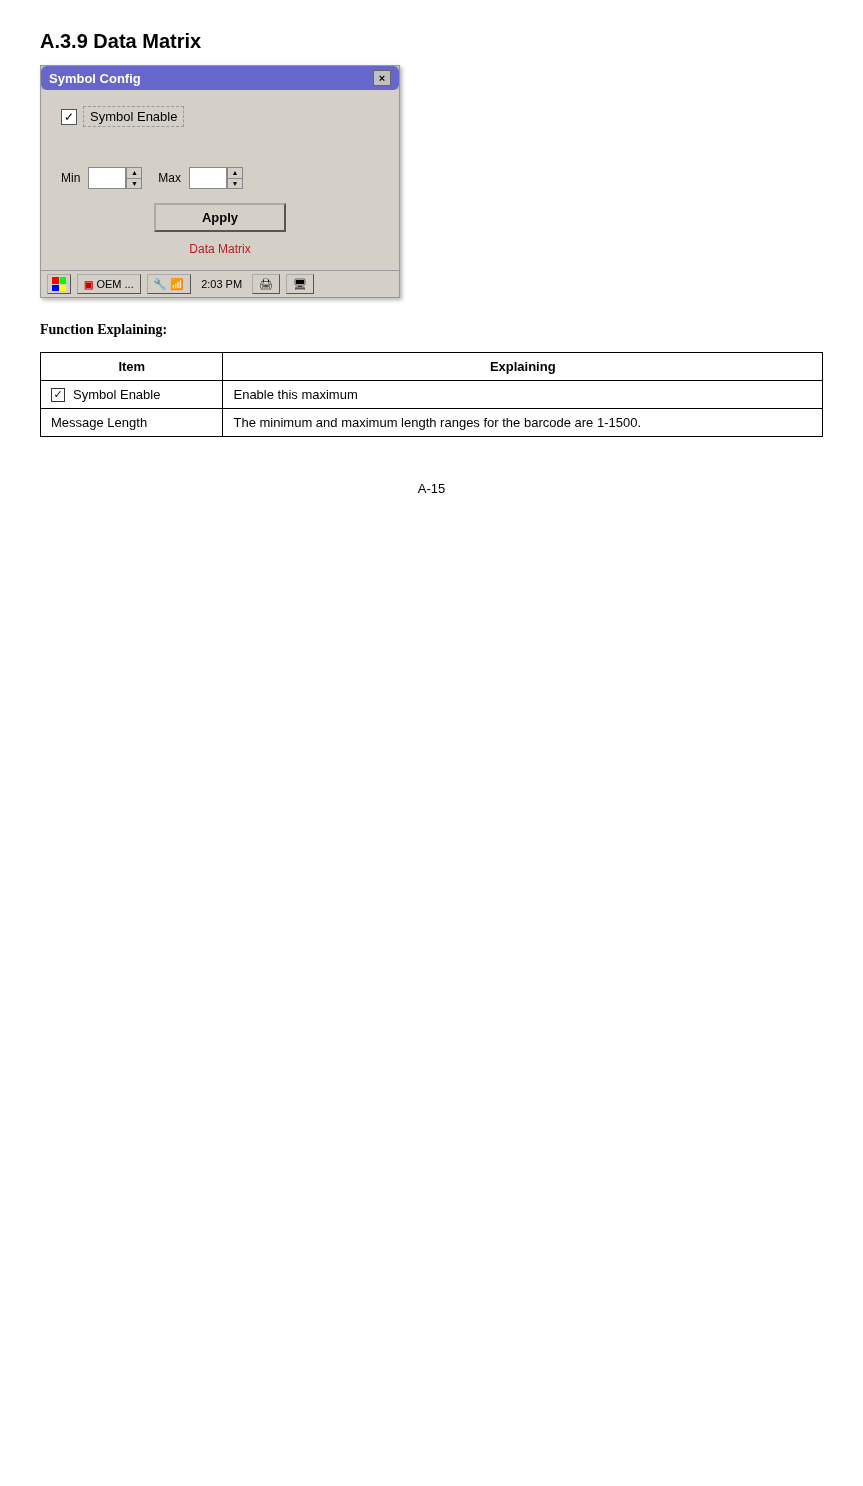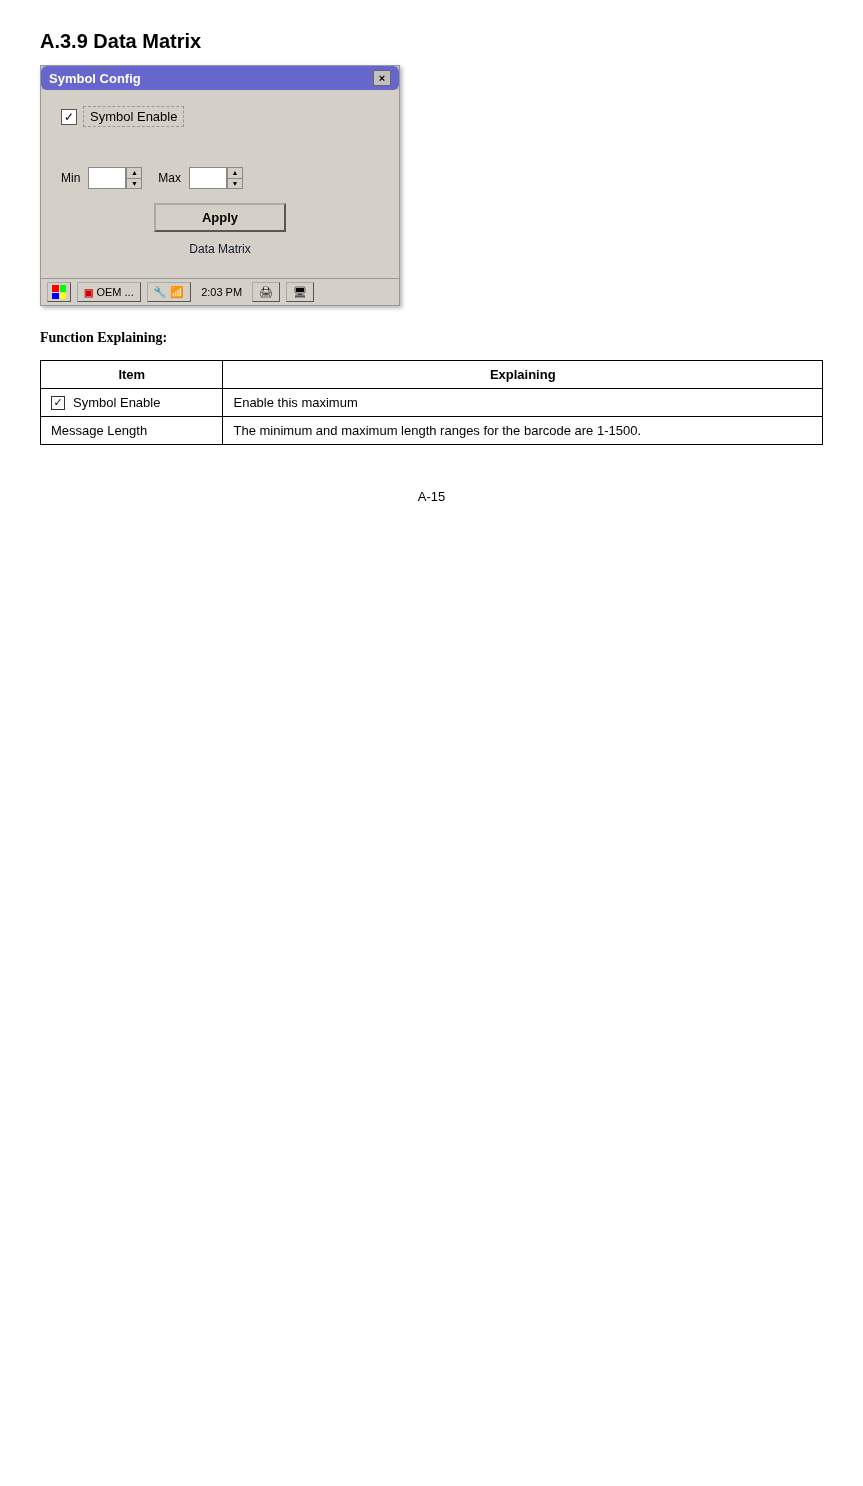--- a/index.html
+++ b/index.html
@@ -160,22 +160,21 @@
       border: 2px outset #aaa;
       font-size: 13px;
       font-weight: bold;
       padding: 5px 46px;
       cursor: pointer;
     }
 
     .dialog-footer-label {
       text-align: center;
       font-size: 12px;
-      color: #0f172a;
-      margin-bottom: 8px;
+      color: #b91c1c;
     }
 
     
     .taskbar {
       background: #d4d0c8;
       border-top: 1px solid #999;
       padding: 3px 6px;
       display: flex;
       align-items: center;
       gap: 6px;

